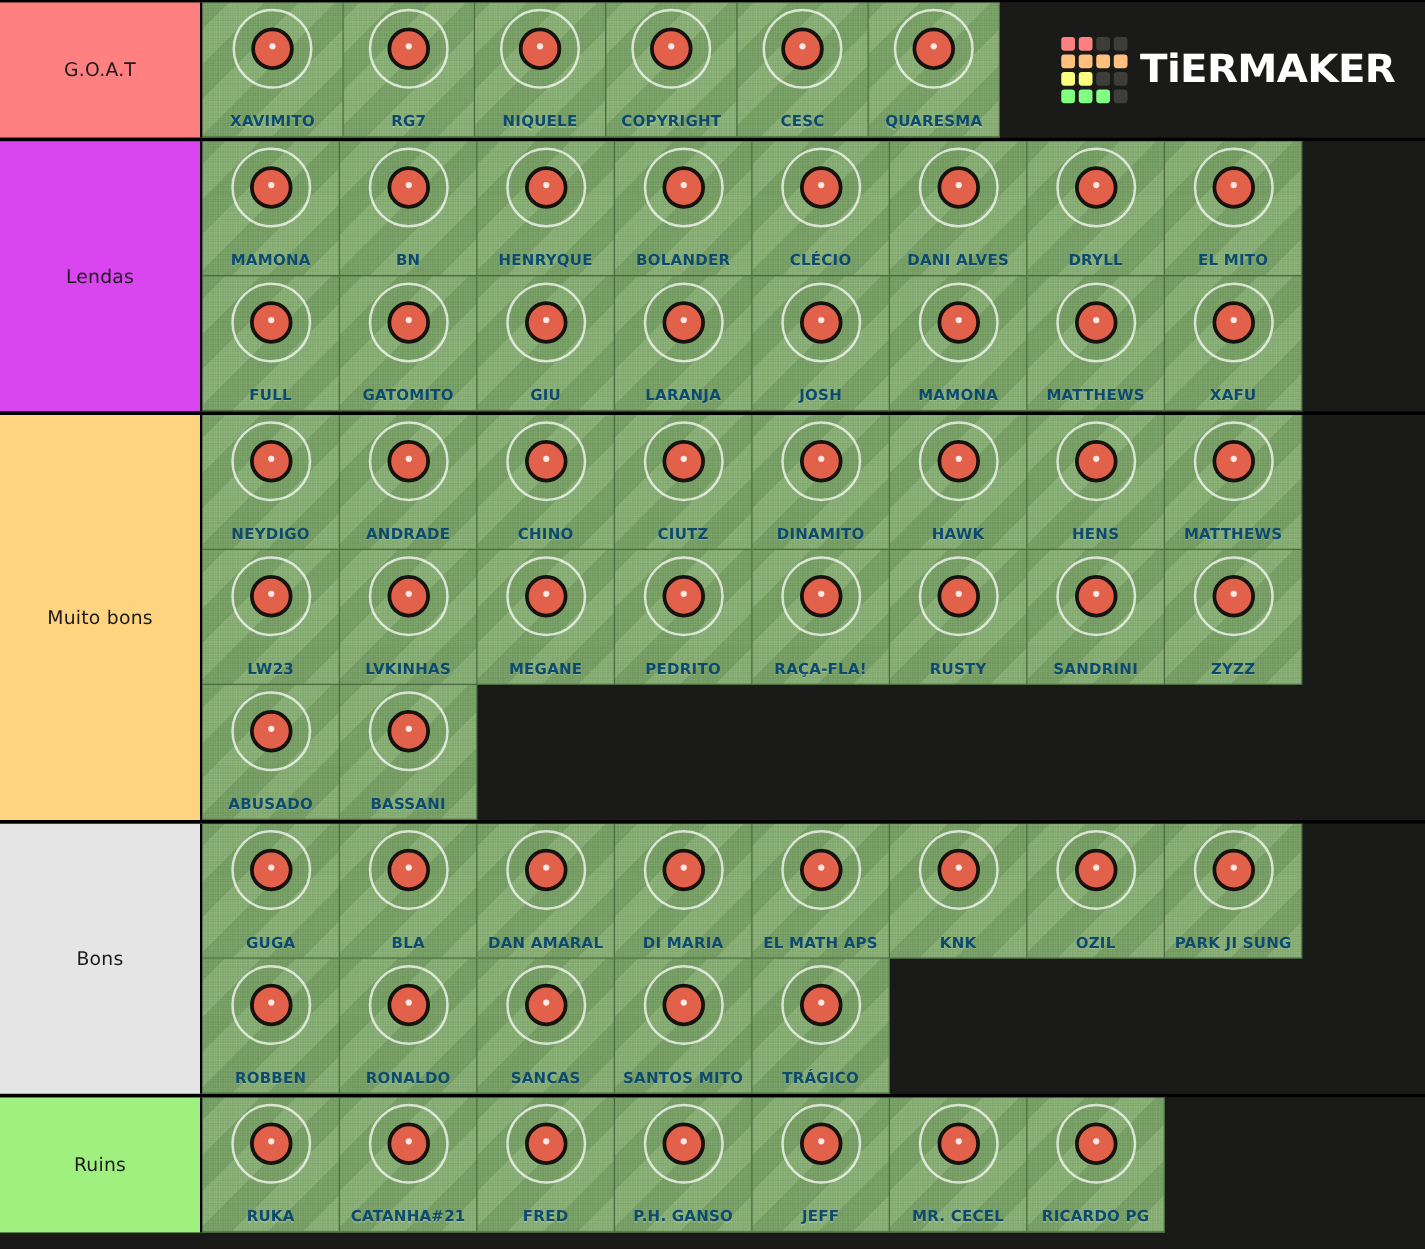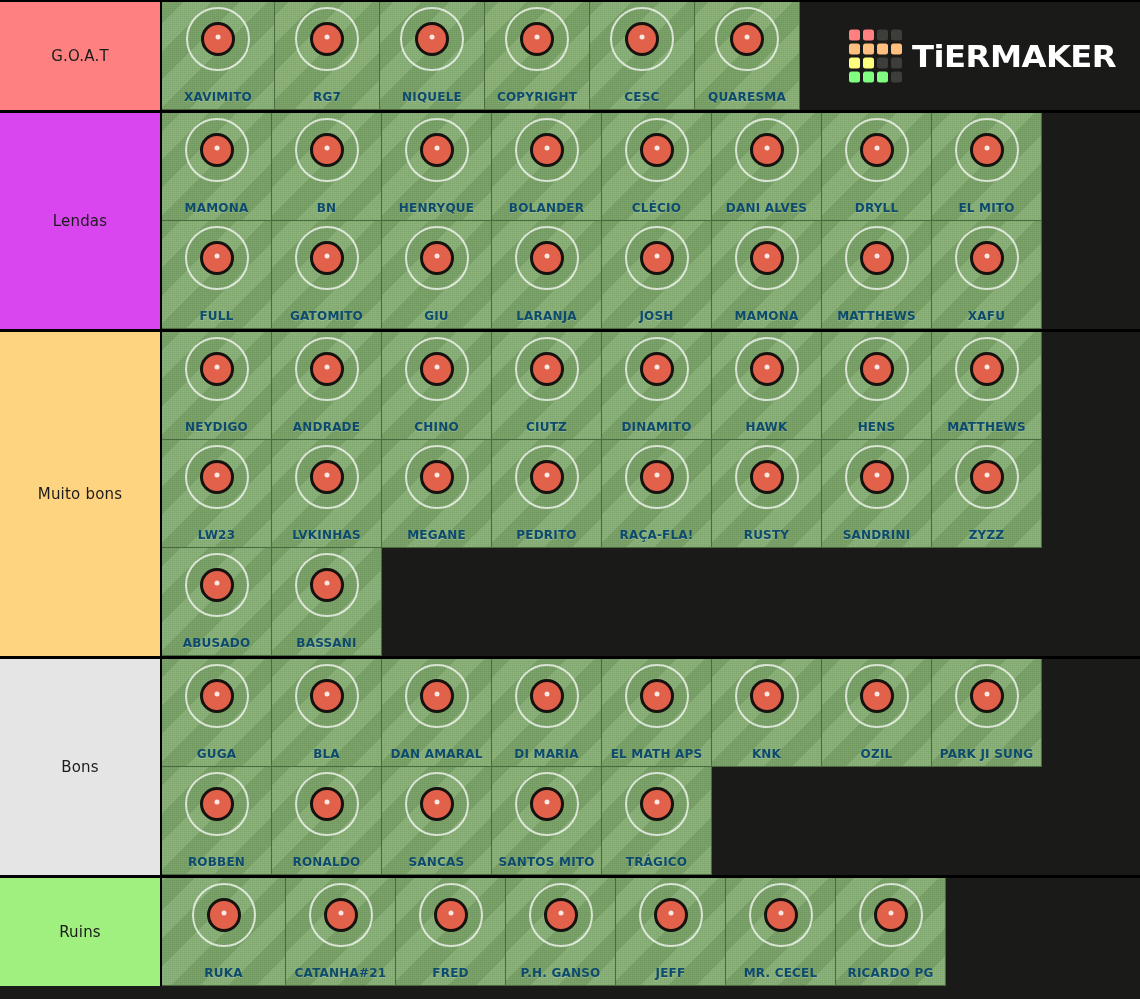--- a/index.html
+++ b/index.html
@@ -617,21 +617,21 @@
             <div class="cardname">TRÁGICO</div>
           </div>
           <div class="row-tail"></div>
         </div>
       </div>
     </div>
     <div class="tier-row">
       <div class="tier-label" style="background: rgb(160, 240, 128);">Ruins</div>
       <div class="tier-body">
         <div class="card-line">
-          <div class="card" style="width: 124px;">
+          <div class="card" style="width: 110px;">
             <div class="pitch"></div>
             <div class="noise"></div>
             <div class="ring"></div>
             <div class="ball"></div>
             <div class="cardname">RUKA</div>
           </div>
           <div class="card" style="width: 110px;">
             <div class="pitch"></div>
             <div class="noise"></div>
             <div class="ring"></div>

